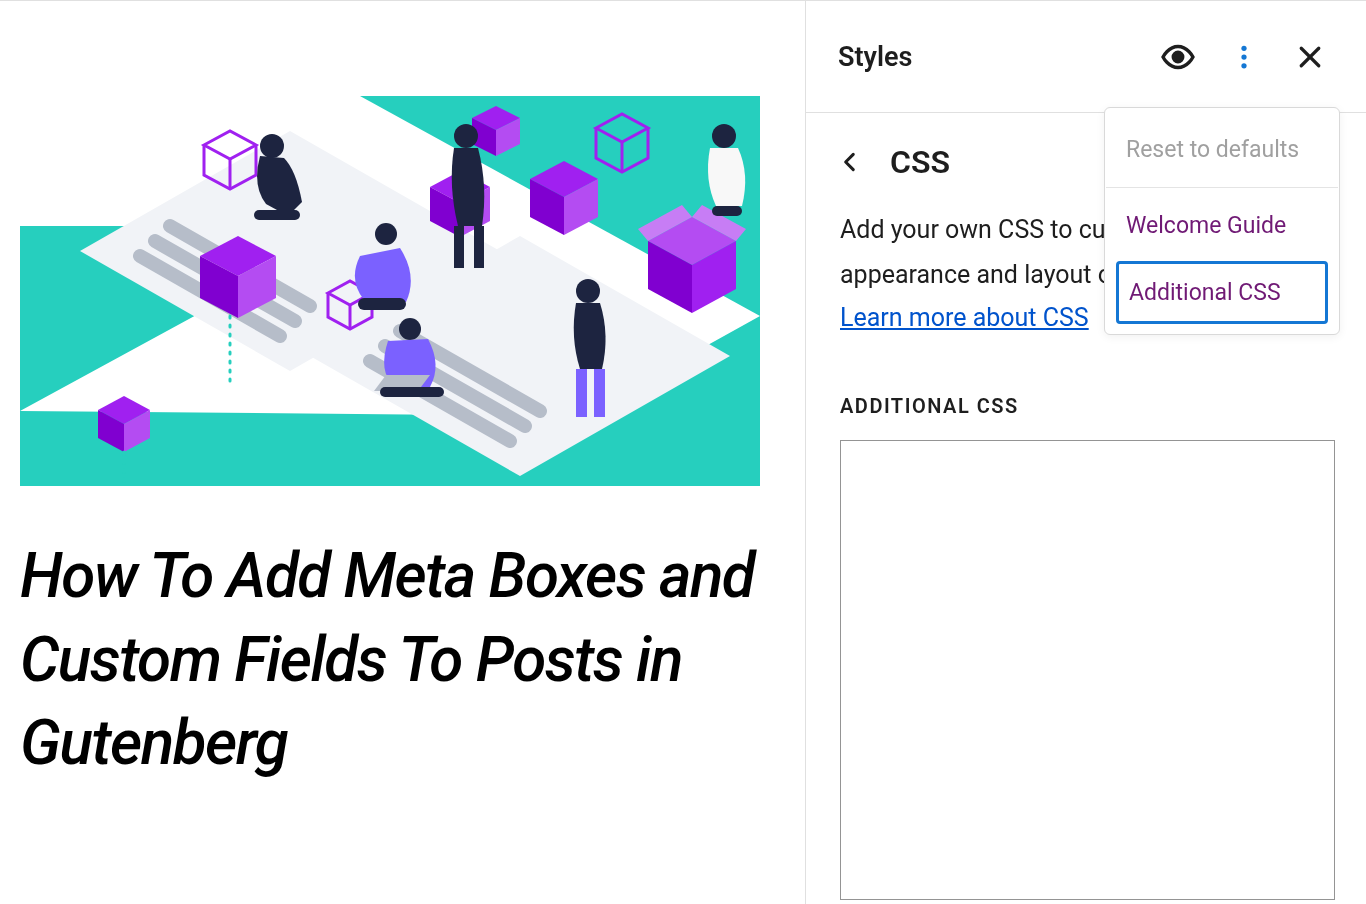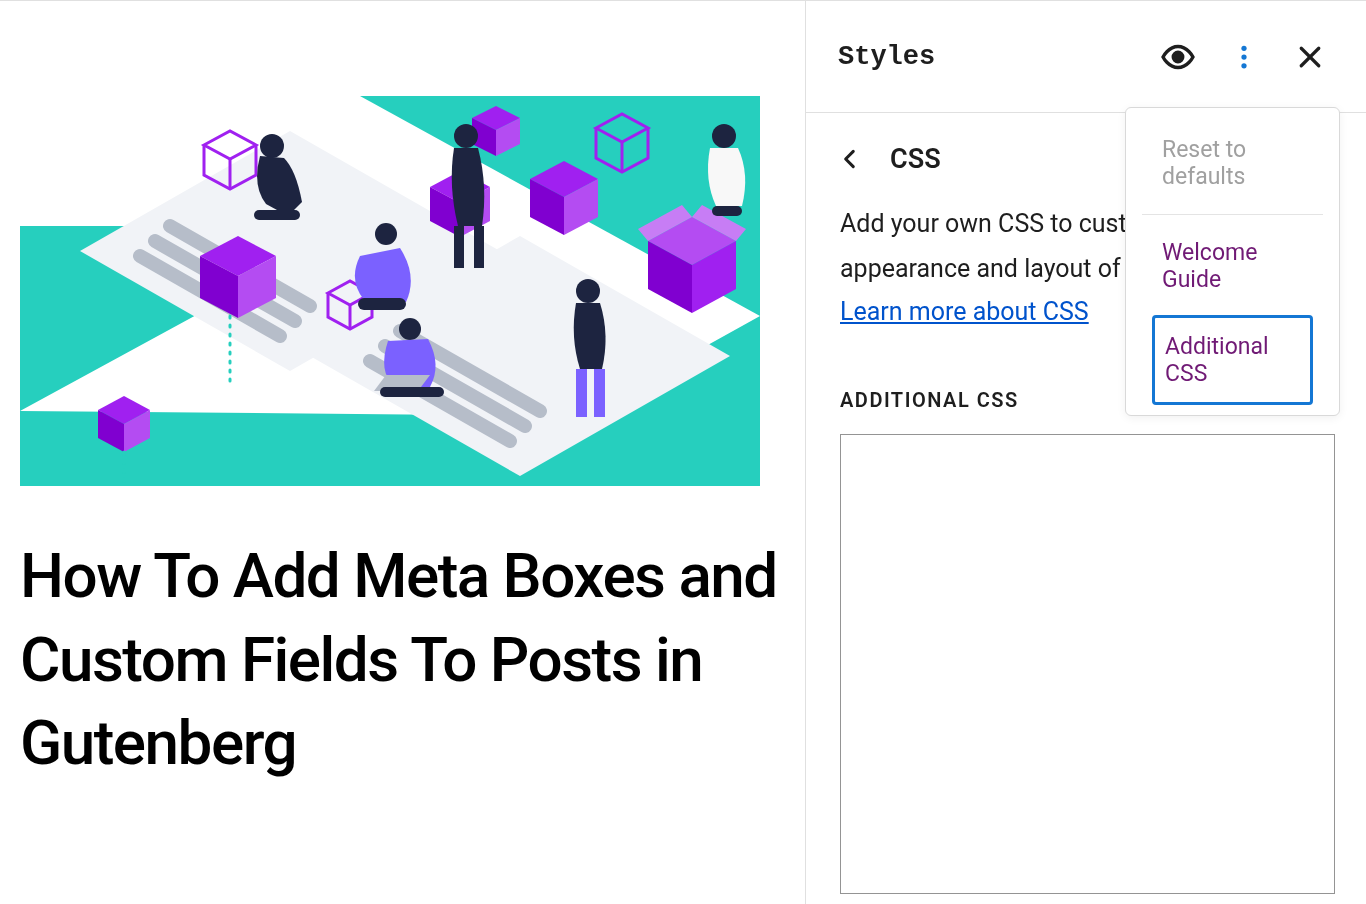--- a/index.html
+++ b/index.html
@@ -1,47 +1,47 @@
 <!DOCTYPE html>
 <html><head>
 <meta charset="utf-8">
 <style>
   * { box-sizing: border-box; margin: 0; padding: 0; }
   html, body { width: 1366px; height: 904px; font-family: -apple-system, BlinkMacSystemFont, "Segoe UI", Roboto, sans-serif; background:#fff; overflow:hidden; }
   body { border-top: 1px solid #e0e0e0; }
 
   .layout { display:flex; width:100%; height:100%; }
-  .main { flex:1; padding: 95px 20px 20px 20px; border-right:1px solid #e0e0e0; background:#fff; }
+  .main { flex:1; padding: 95px 20px 20px 20px; border-right:1px solid #e0e0e0; background:#fff;font-style:italic; }
   .sidebar { width:560px; background:#fff; position:relative; }
 
   
   .illustration { width:740px; height:390px; position:relative; overflow:hidden; margin-bottom:48px; }
   .illustration svg { display:block; }
 
   .post-title { font-size:62px; font-weight:500; line-height:1.35; letter-spacing:-1.5px; color:#000; }
 
   
-  .sb-header { display:flex; align-items:center; height:112px; padding:0 32px; border-bottom:1px solid #e0e0e0;font-family:Liberation Mono, monospace; }
+  .sb-header { display:flex; align-items:center; height:112px; padding:0 32px; border-bottom:1px solid #e0e0e0; }
   .sb-title { font-size:27px; font-weight:600; color:#1e1e1e; flex:1; }
   .icon-btn { width:48px; height:48px; display:flex; align-items:center; justify-content:center; cursor:pointer; border-radius:4px; }
   .icon-btn + .icon-btn { margin-left:18px; }
   .icon-btn svg { display:block; }
 
   
   .sb-body { padding: 30px 34px; position:relative; }
   .subnav { display:flex; align-items:center; gap:24px; margin-bottom:26px; }
-  .subnav-title { font-size:27px; font-weight:600; color:#1e1e1e; }
+  .subnav-title { font-size:32px; font-weight:600; color:#1e1e1e; }
   .desc { font-size:25px; line-height:1.8; color:#1e1e1e; margin-bottom:6px; }
   .learn-link { font-size:25px; color:#0053cc; text-decoration:underline; display:inline-block; }
 
   .section-label { font-size:20px; font-weight:600; letter-spacing:1.5px; color:#1e1e1e; margin:62px 0 22px; text-transform:uppercase; }
   .css-textarea { width:495px; height:460px; border:1px solid #949494; resize:none; font-family:Menlo, Consolas, monospace; font-size:16px; padding:10px; background:#fff; }
 
   
-  .popover { position:absolute; top:106px; right:26px; width:215px; background:#fff; border:1px solid #d9d9d9; border-radius:6px; box-shadow:0 2px 10px rgba(0,0,0,.06); padding:10px 16px; z-index:5; }
+  .popover { position:absolute; top:106px; right:26px; width:236px; background:#fff; border:1px solid #d9d9d9; border-radius:6px; box-shadow:0 2px 10px rgba(0,0,0,.06); padding:10px 1px; z-index:5; }
   .pop-item { padding:18px 20px; font-size:23px; color:#701a75; cursor:pointer; }
   .pop-item.disabled { color:#a0a0a0; cursor:default; }
   .pop-item.selected { border:3px solid #1477d4; border-radius:4px; margin:4px 10px 0 10px; padding:15px 10px; }
   .pop-sep { height:1px; background:#e4e4e4; margin:6px 0; }
 </style>
 </head>
 <body>
 
 <div class="layout">
   <div class="main">

